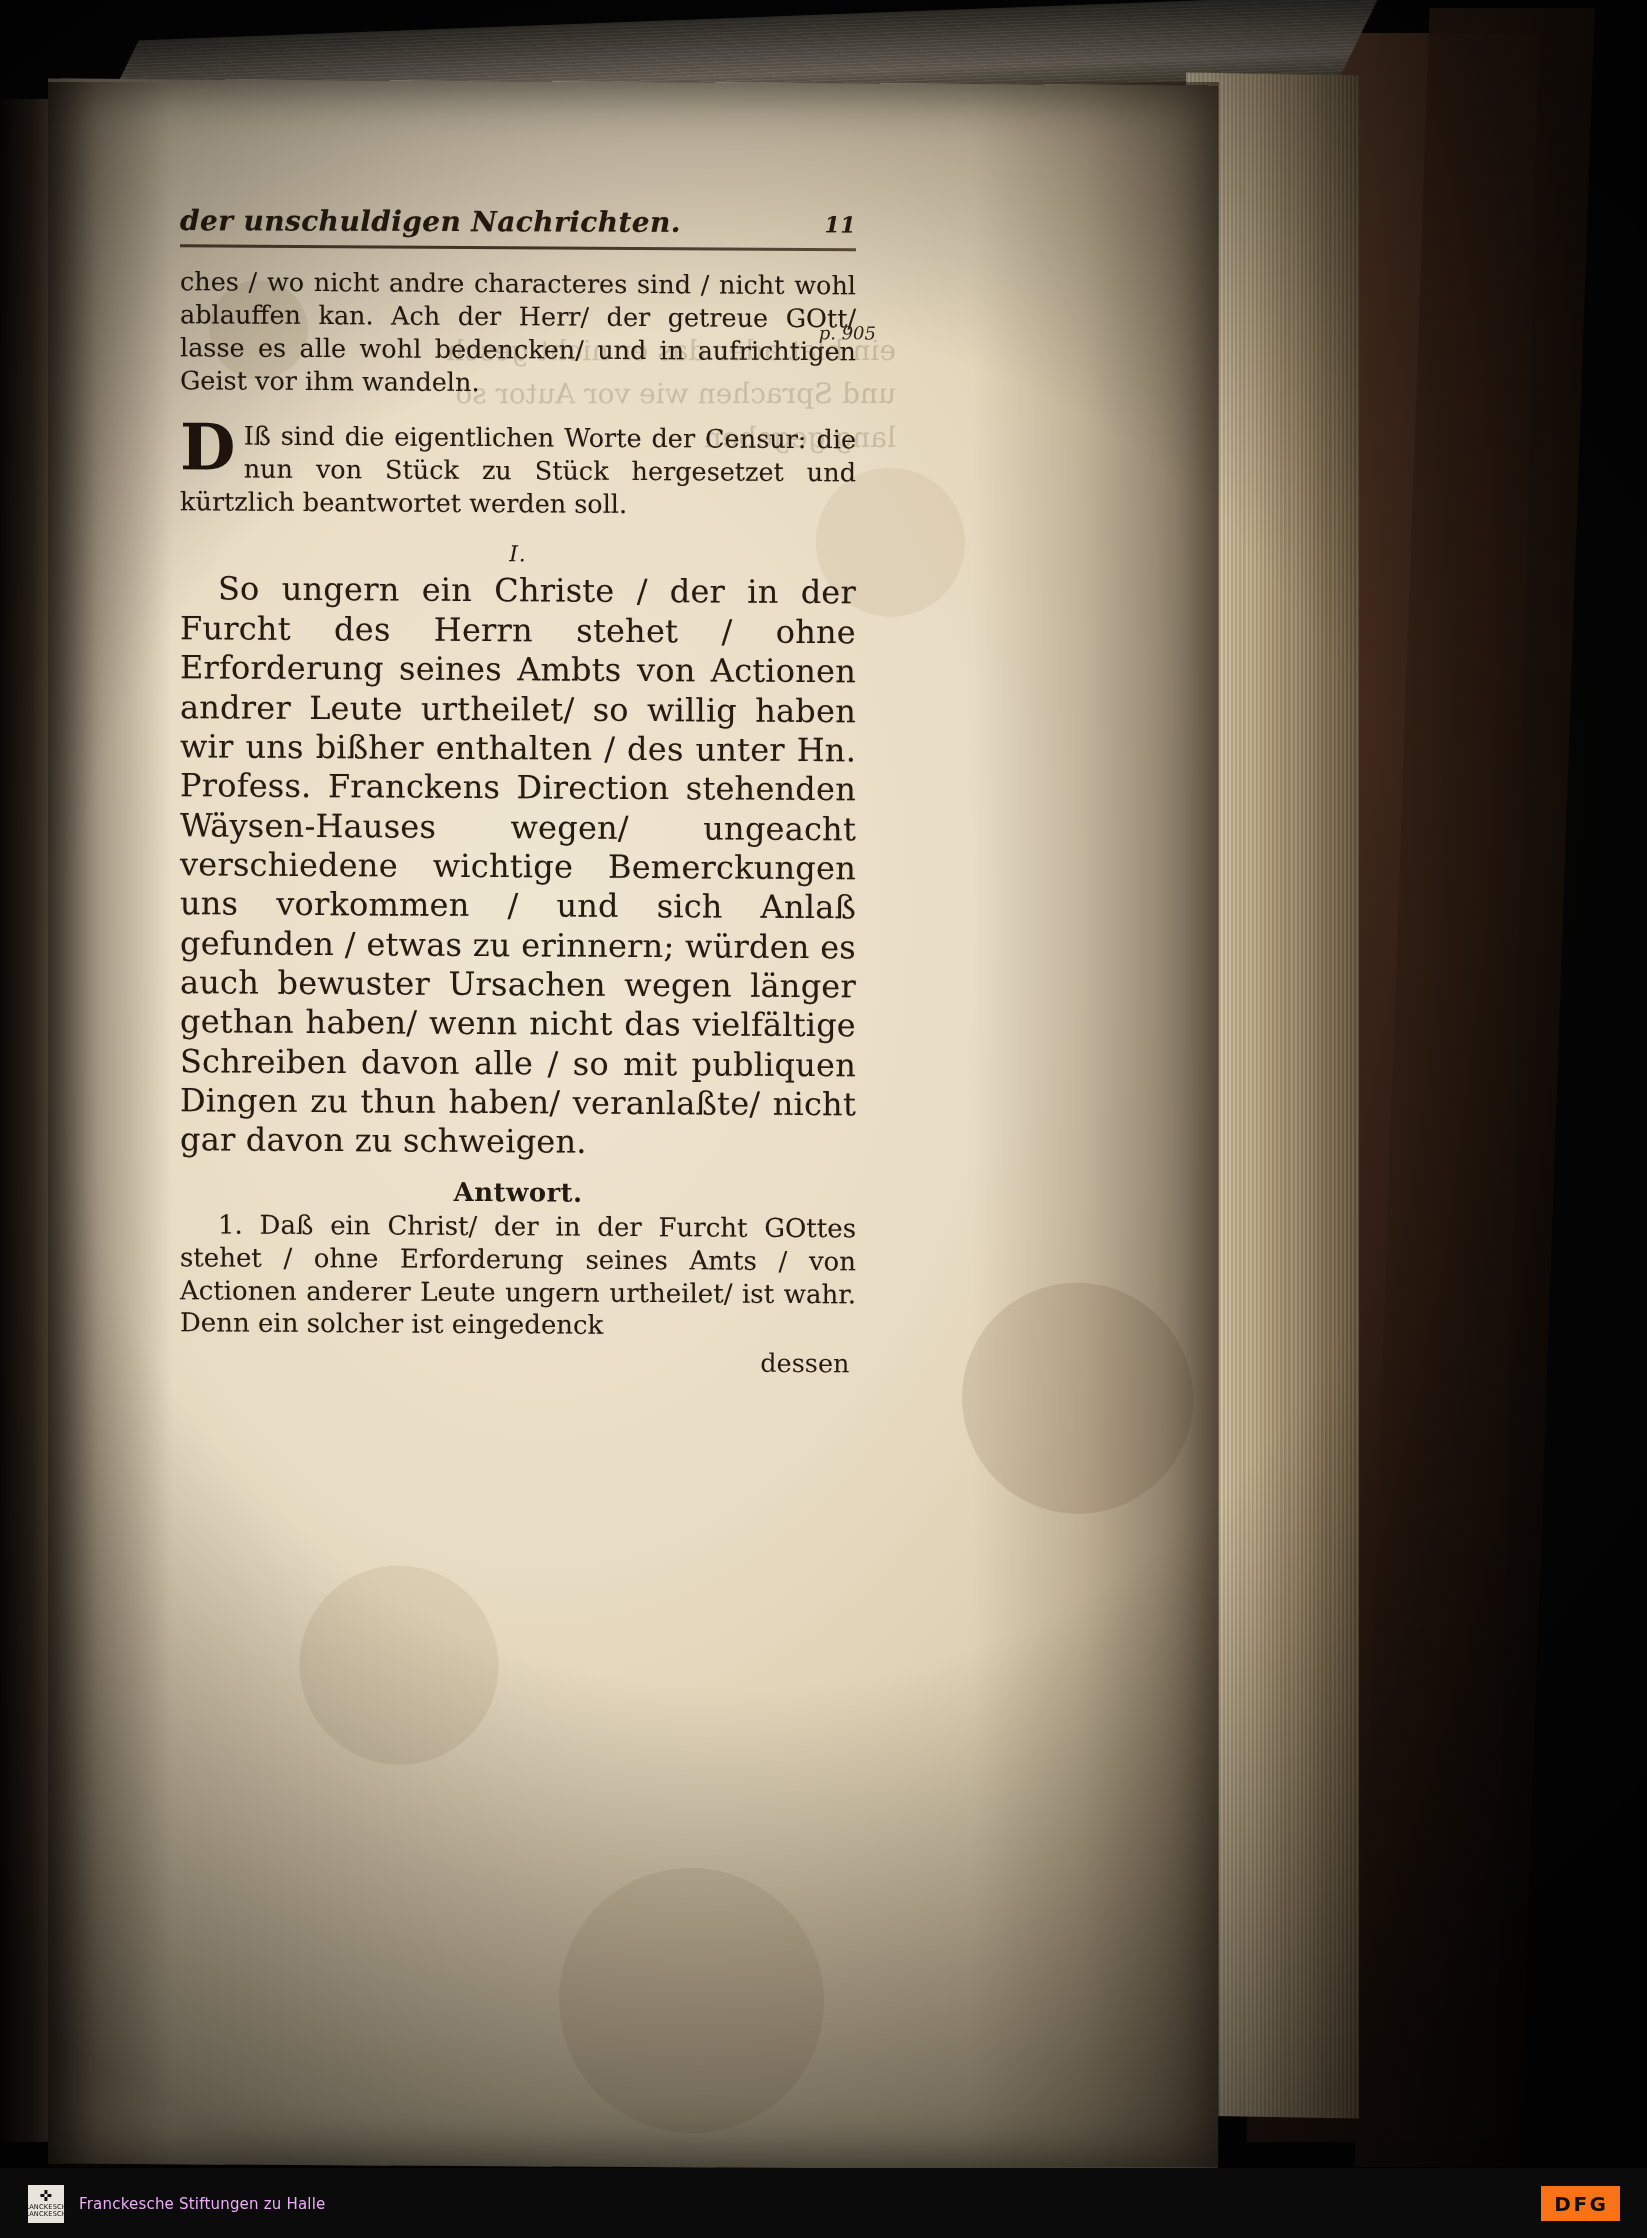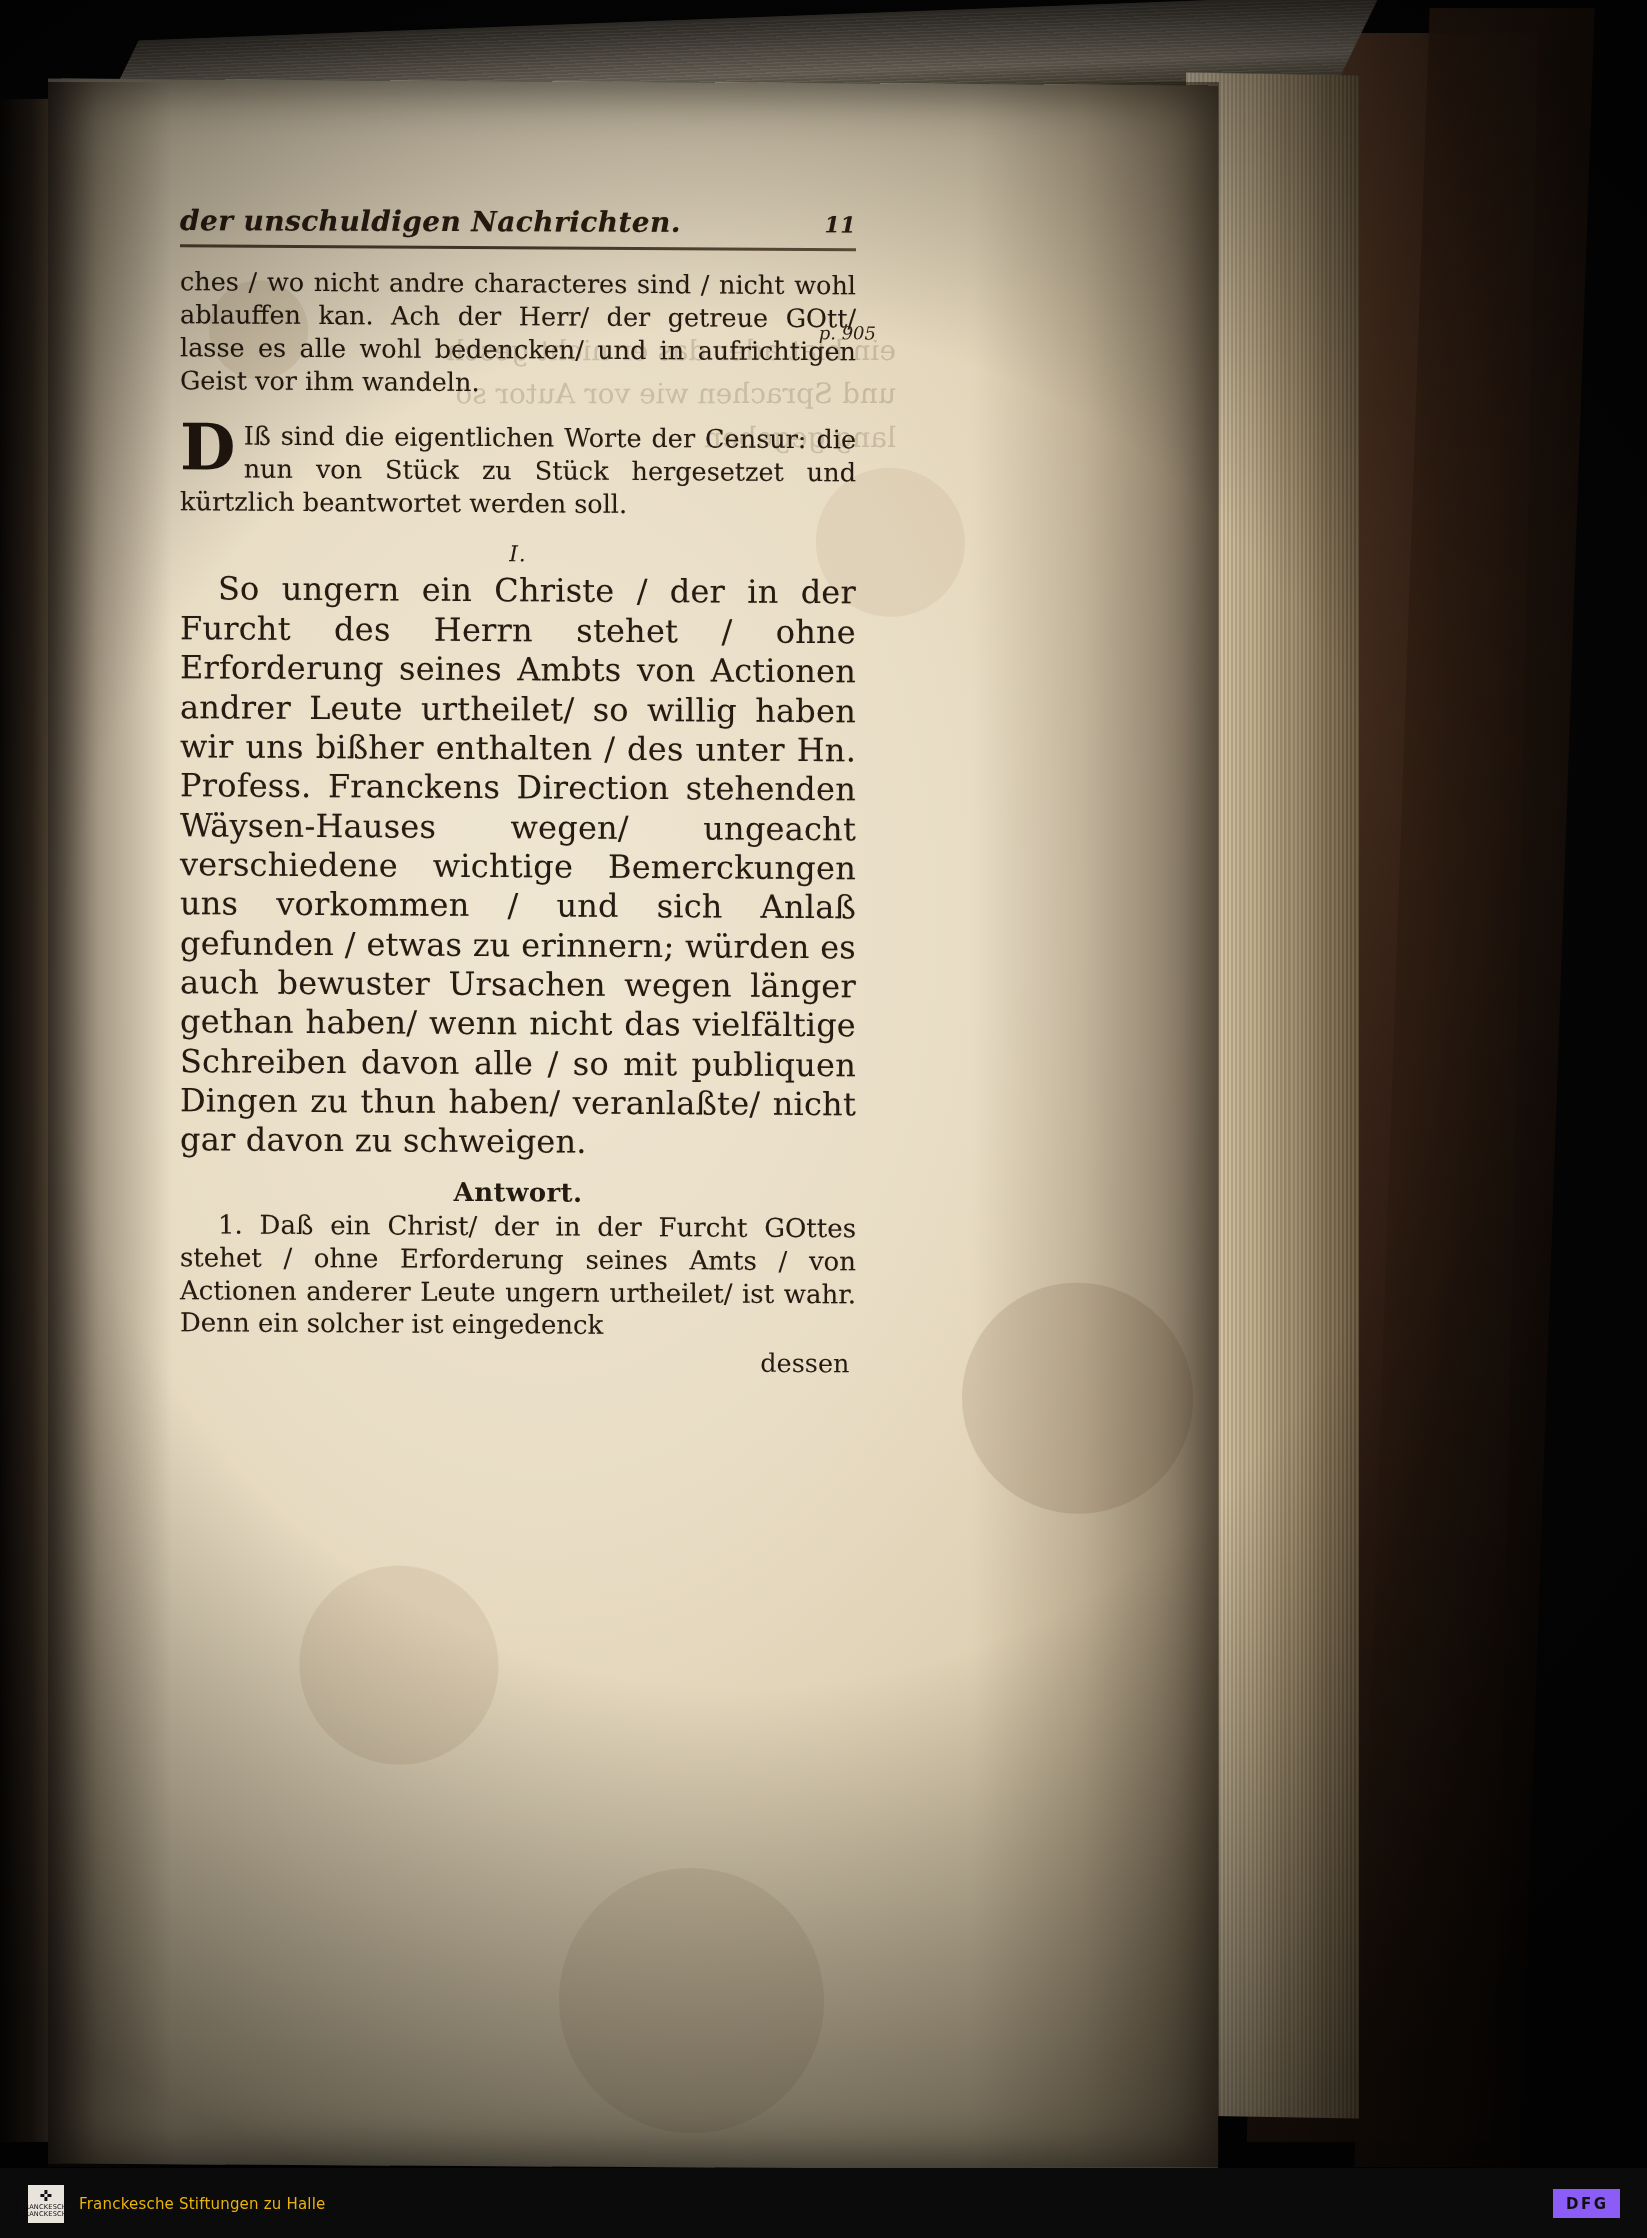--- a/index.html
+++ b/index.html
@@ -287,31 +287,31 @@
     display: flex;
     flex-direction: column;
     align-items: center;
     justify-content: center;
     text-align: center;
     font-family: "DejaVu Sans", sans-serif;
     letter-spacing: 0.2px;
   }
   .wm-logo .glyph { font-size: 15px; font-weight: 700; }
   .wm-text {
-    color: #eab308;
+    color: #f0abfc;
     font-size: 15px;
     font-family: "DejaVu Sans", sans-serif;
     letter-spacing: 0.2px;
   }
   .wm-dfg {
-    background: #8b5cf6;
+    background: #f97316;
     color: #111;
     font-family: "DejaVu Sans", sans-serif;
     font-weight: 700;
-    font-size: 15px;
+    font-size: 20px;
     letter-spacing: 2.5px;
     padding: 5.8px 11.5px 5.8px 13px;
   }
 
   
   .vignette {
     position: absolute; inset: 0;
     pointer-events: none;
     background: radial-gradient(ellipse 1236px 1236px at 45% 45%, rgba(0,0,0,0) 55%, rgba(0,0,0,.55) 100%);
   }

